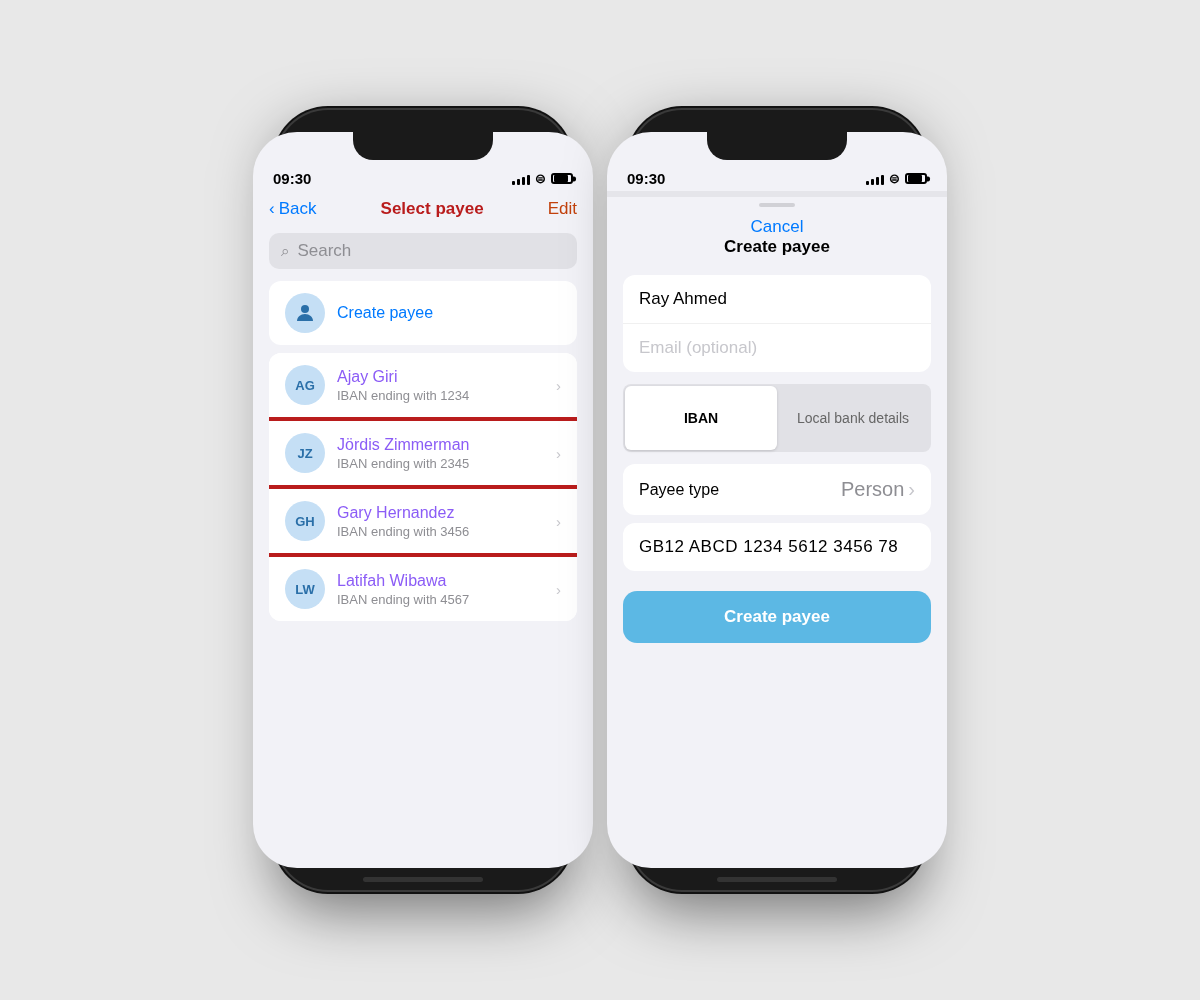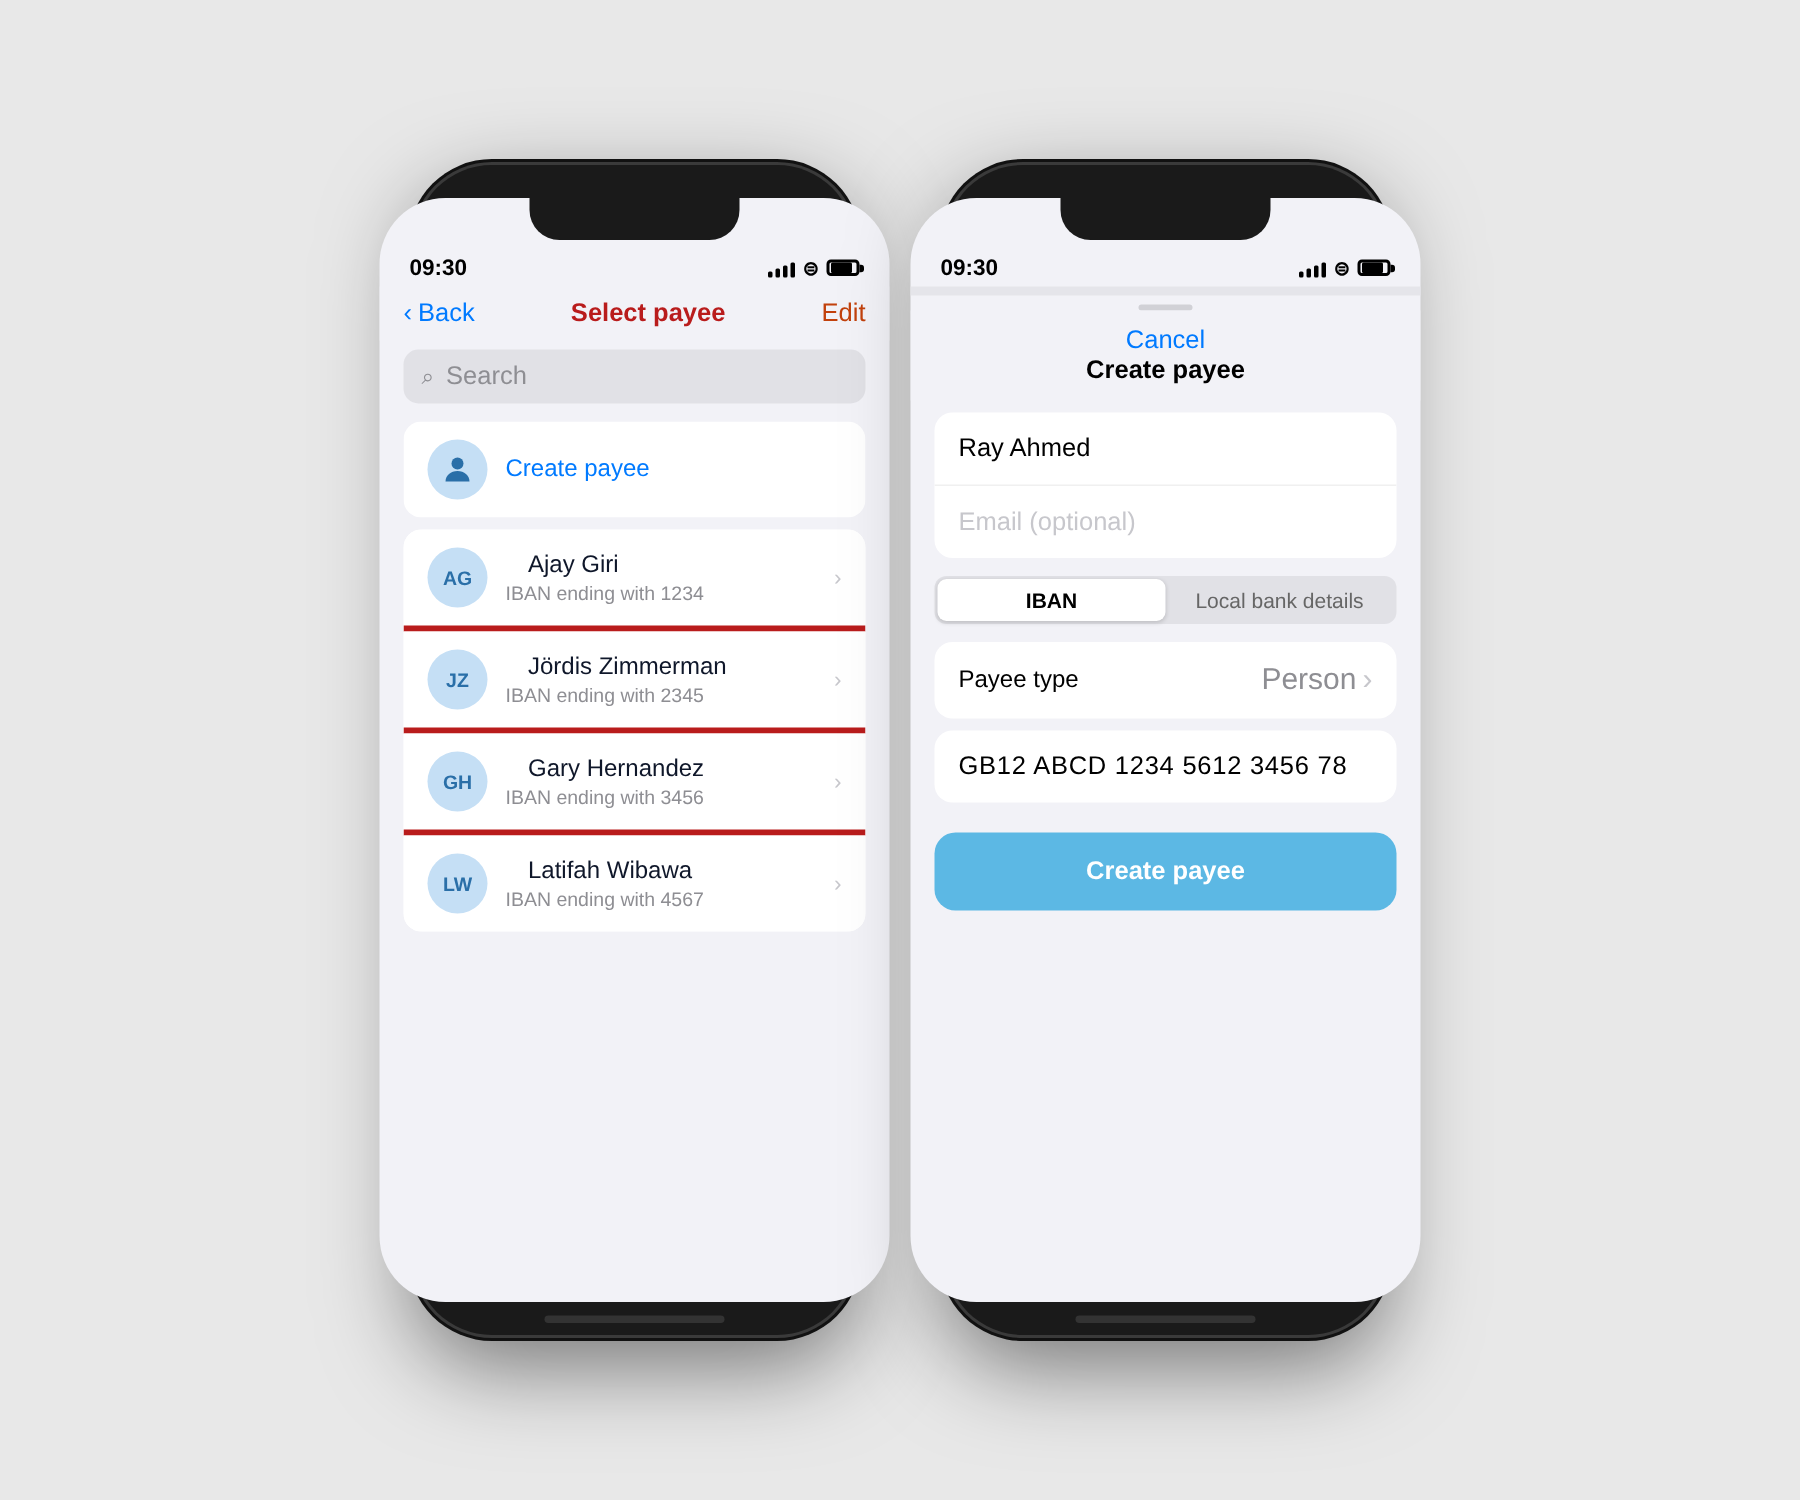--- a/index.html
+++ b/index.html
@@ -158,21 +158,21 @@
       flex-shrink: 0;
     }
     .avatar-person {
       width: 40px; height: 40px; border-radius: 50%;
       background: #c5dff5;
       display: flex; align-items: center; justify-content: center;
       font-size: 22px; color: #2a6fa8;
       flex-shrink: 0;
     }
     .list-item-text { flex: 1; }
-    .list-item-name { font-size: 16px; font-weight: 500; color: #0f172a; margin-left: 15px; }
+    .list-item-name { font-size: 16px; font-weight: 500; color: #8b5cf6; }
     .list-item-sub { font-size: 13px; color: #8e8e93; margin-top: 2px; }
     .list-item-create { font-size: 16px; color: #007aff; font-weight: 400; }
     .chevron { color: #c7c7cc; font-size: 15px; }
     .modal-nav {
       display: flex;
       justify-content: space-between;
       align-items: center;
       padding: 10px 0 10px;
       background: #f2f2f7;
       flex-direction: column;
@@ -199,21 +199,21 @@
     .segment-control {
       display: flex;
       background: #e1e1e6;
       border-radius: 8px;
       margin: 12px 16px;
       padding: 2px;
     }
     .segment-btn {
       flex: 1;
       text-align: center;
-      padding: 6px 0;
+      padding: 24px 0;
       border-radius: 6px;
       font-size: 14px;
       font-weight: 500;
       color: #000;
     }
     .segment-btn.active {
       background: #fff;
       font-weight: 700;
       box-shadow: 0 1px 3px rgba(0,0,0,0.15);
     }

